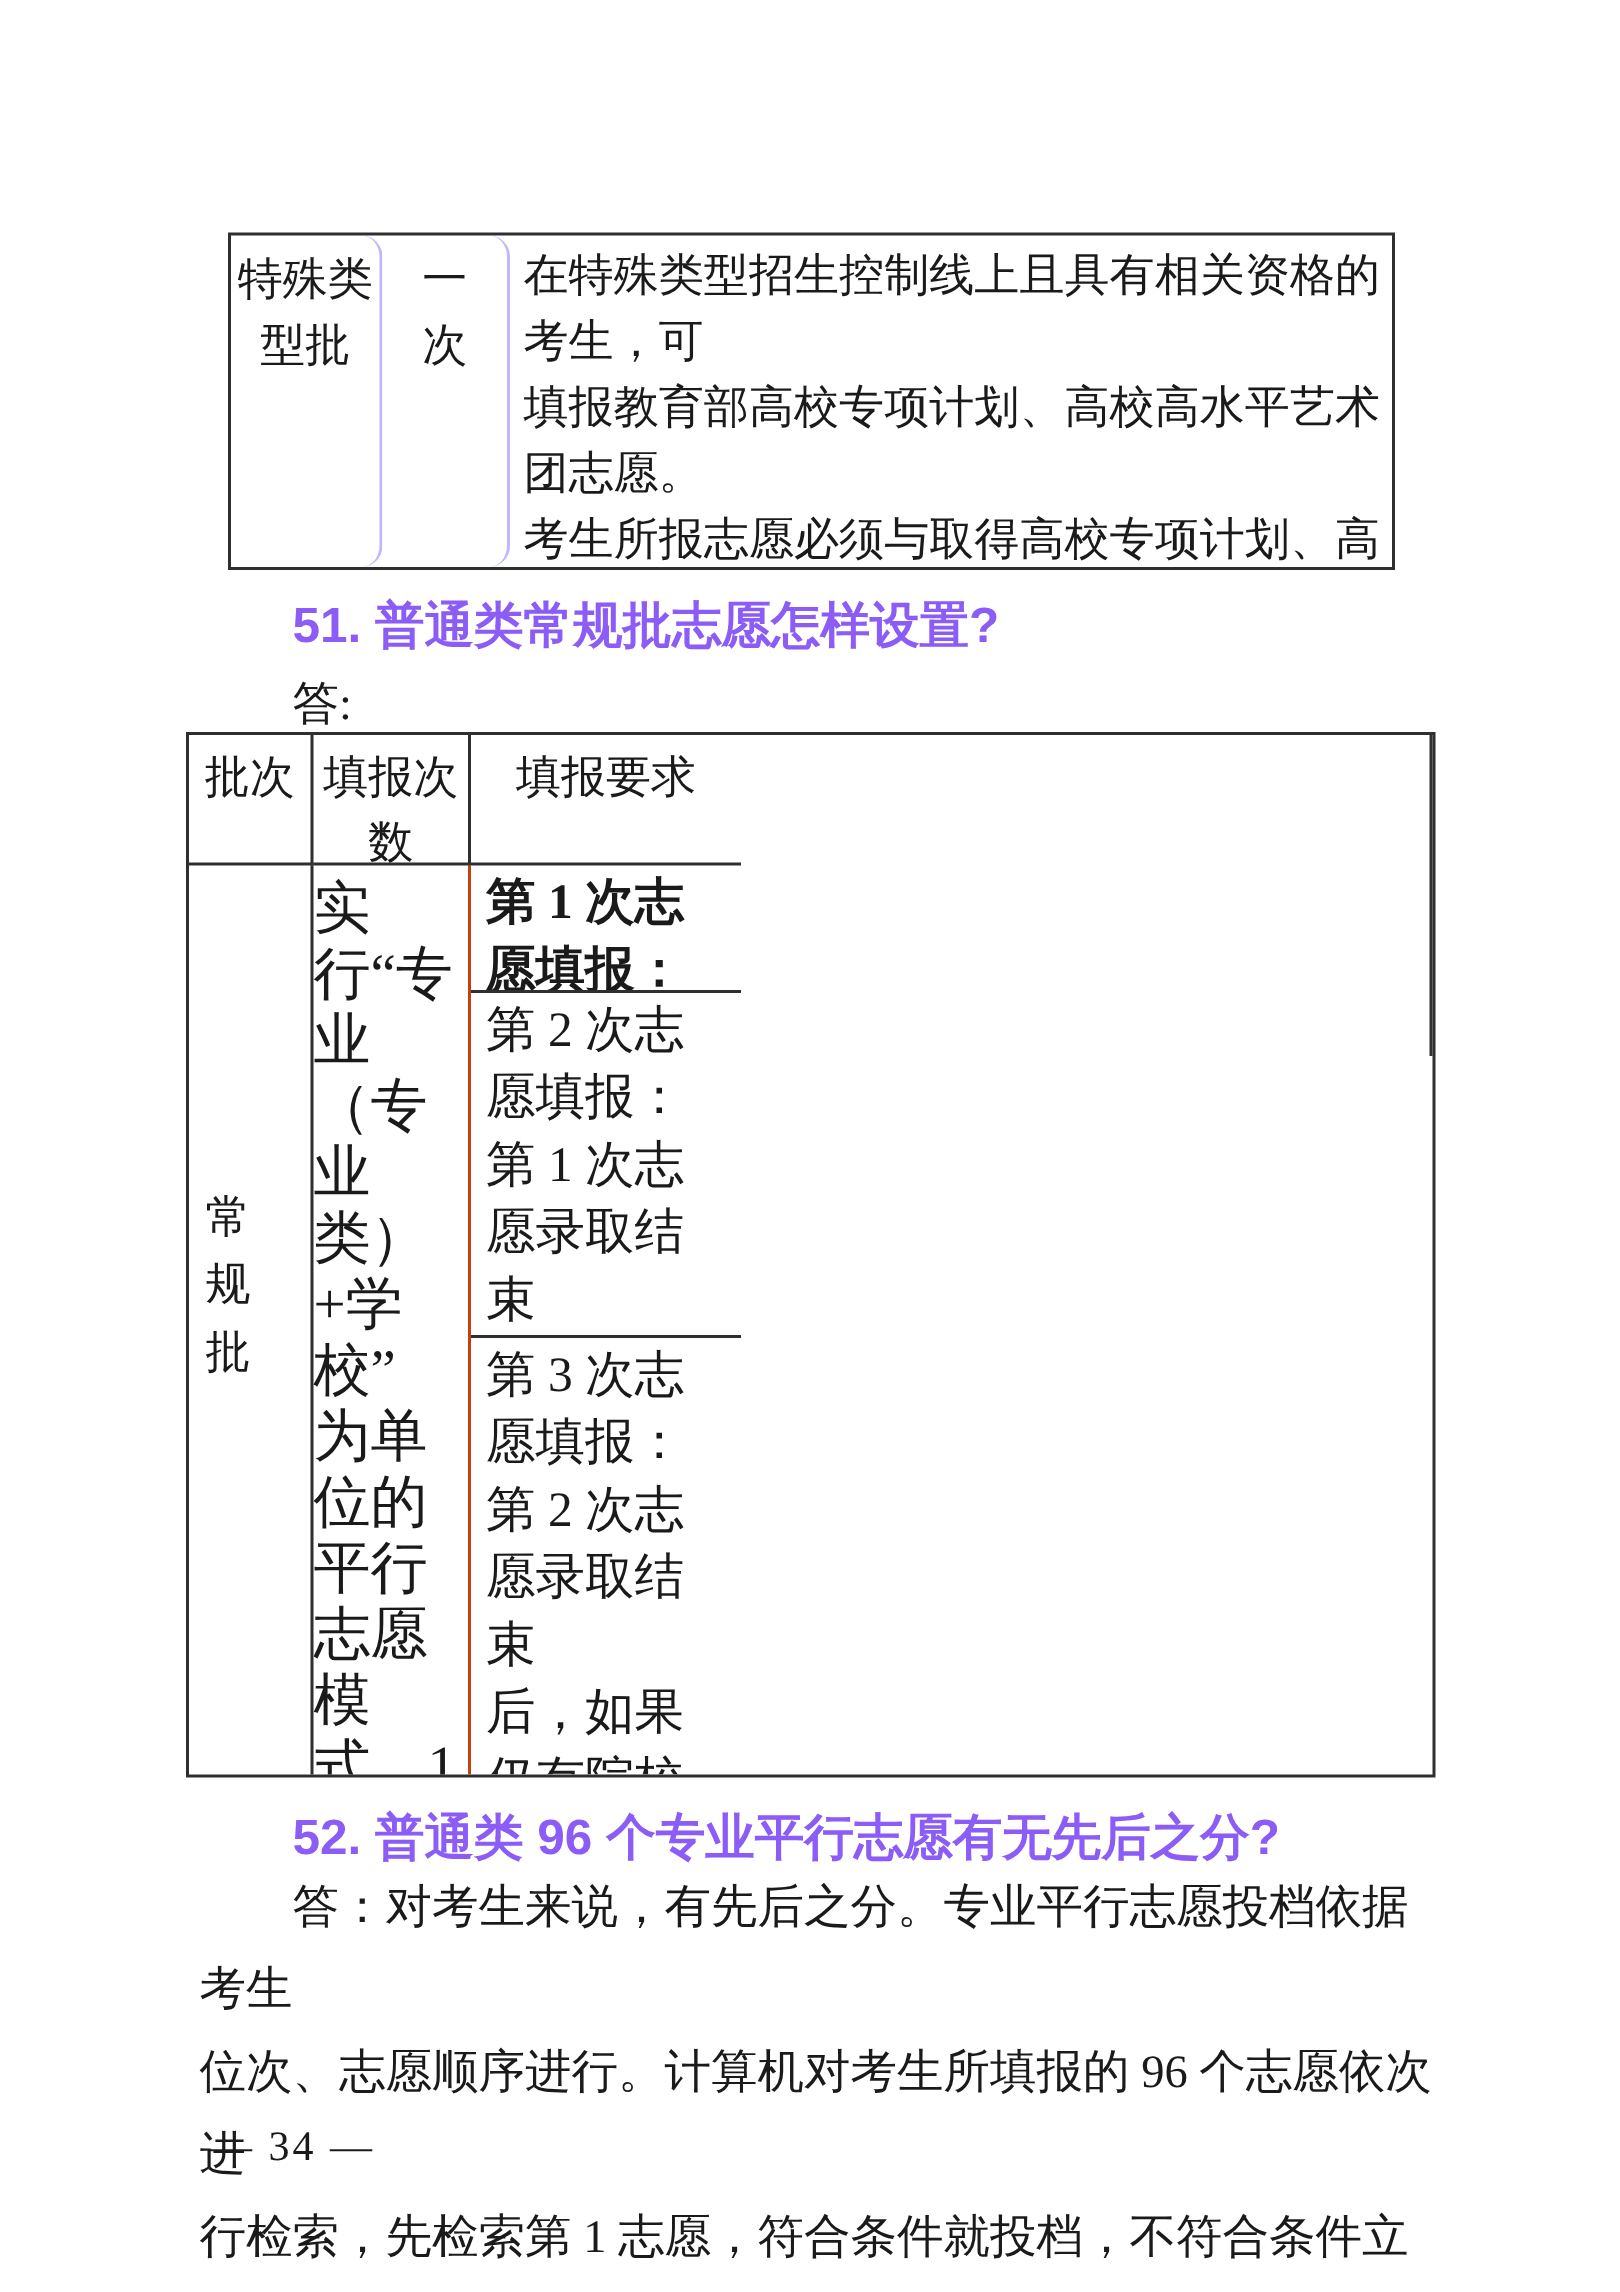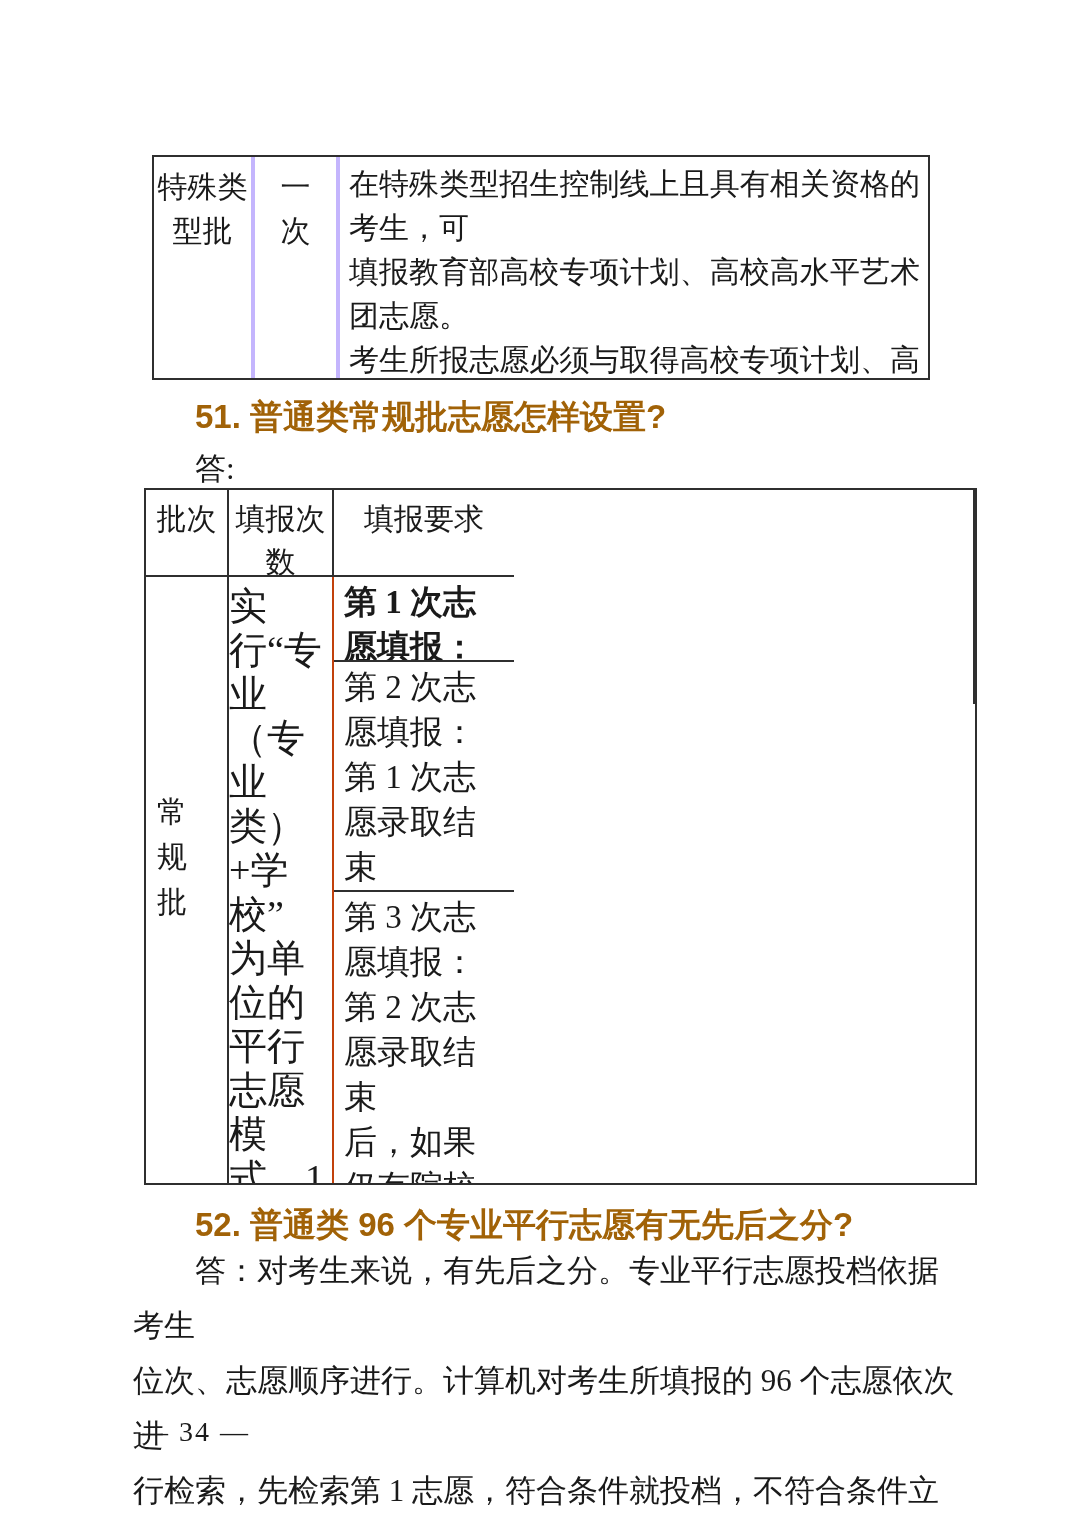--- a/index.html
+++ b/index.html
@@ -4,37 +4,37 @@
 <style>
   html,body { margin:0; padding:0; background:#888; }
   .page {
     position:relative; width:1080px; height:1528px; margin:0 auto;
     background:#ffffff; color:#1a1a1a; overflow:hidden;
     font-family:"Liberation Serif","DejaVu Serif",serif;
   }
   .ml { white-space:pre-line; }
   .head {
     position:absolute; font-family:"Liberation Sans","DejaVu Sans",sans-serif;
-    font-weight:700; font-size:33px; color:#a16207;
+    font-weight:700; font-size:33px; color:#8b5cf6;
   }
   
   .t1 {
     position:absolute; left:152px; top:155px; width:778px; height:225px;
     display:grid; grid-template-columns:101px 85px 1fr; grid-template-rows:1fr;
     border:2px solid #2f2f2f; box-sizing:border-box;
   }
   .t1 .c { box-sizing:border-box; overflow:hidden; font-size:30px; line-height:44px; }
-  .t1 .c1, .t1 .c2 { border-right:4px solid #c4b5fd; text-align:center; padding-top:8px; }
+  .t1 .c1, .t1 .c2 { border-right:2px solid #c4b5fd; text-align:center; padding-top:8px;border-radius:14px; }
   .t1 .c3 { padding:5px 8px 0 9px; text-align:justify; }
   
   .h51 { left:195px; top:395px; }
   .ans51 { position:absolute; left:195px; top:448px; font-size:31px; }
   
   .t2 {
-    position:absolute; left:144px; top:488px; width:833px; height:697px;
+    position:absolute; left:124px; top:488px; width:833px; height:697px;
     display:grid; grid-template-columns:83px 105px 180px 1fr; grid-template-rows:87px 1fr;
     border:2px solid #2f2f2f; box-sizing:border-box;
   }
   .t2 .hc {
     box-sizing:border-box; border-bottom:2px solid #2f2f2f; text-align:center;
     font-size:30px; line-height:43px; padding-top:7px; overflow:hidden;
   }
   .t2 .hc.bl { border-right:2px solid #2f2f2f; }
   .t2 .bc { box-sizing:border-box; overflow:hidden; font-size:30px; }
   .t2 .bcol1 { border-right:2px solid #2f2f2f; padding:212px 0 0 11px; line-height:45px; }

